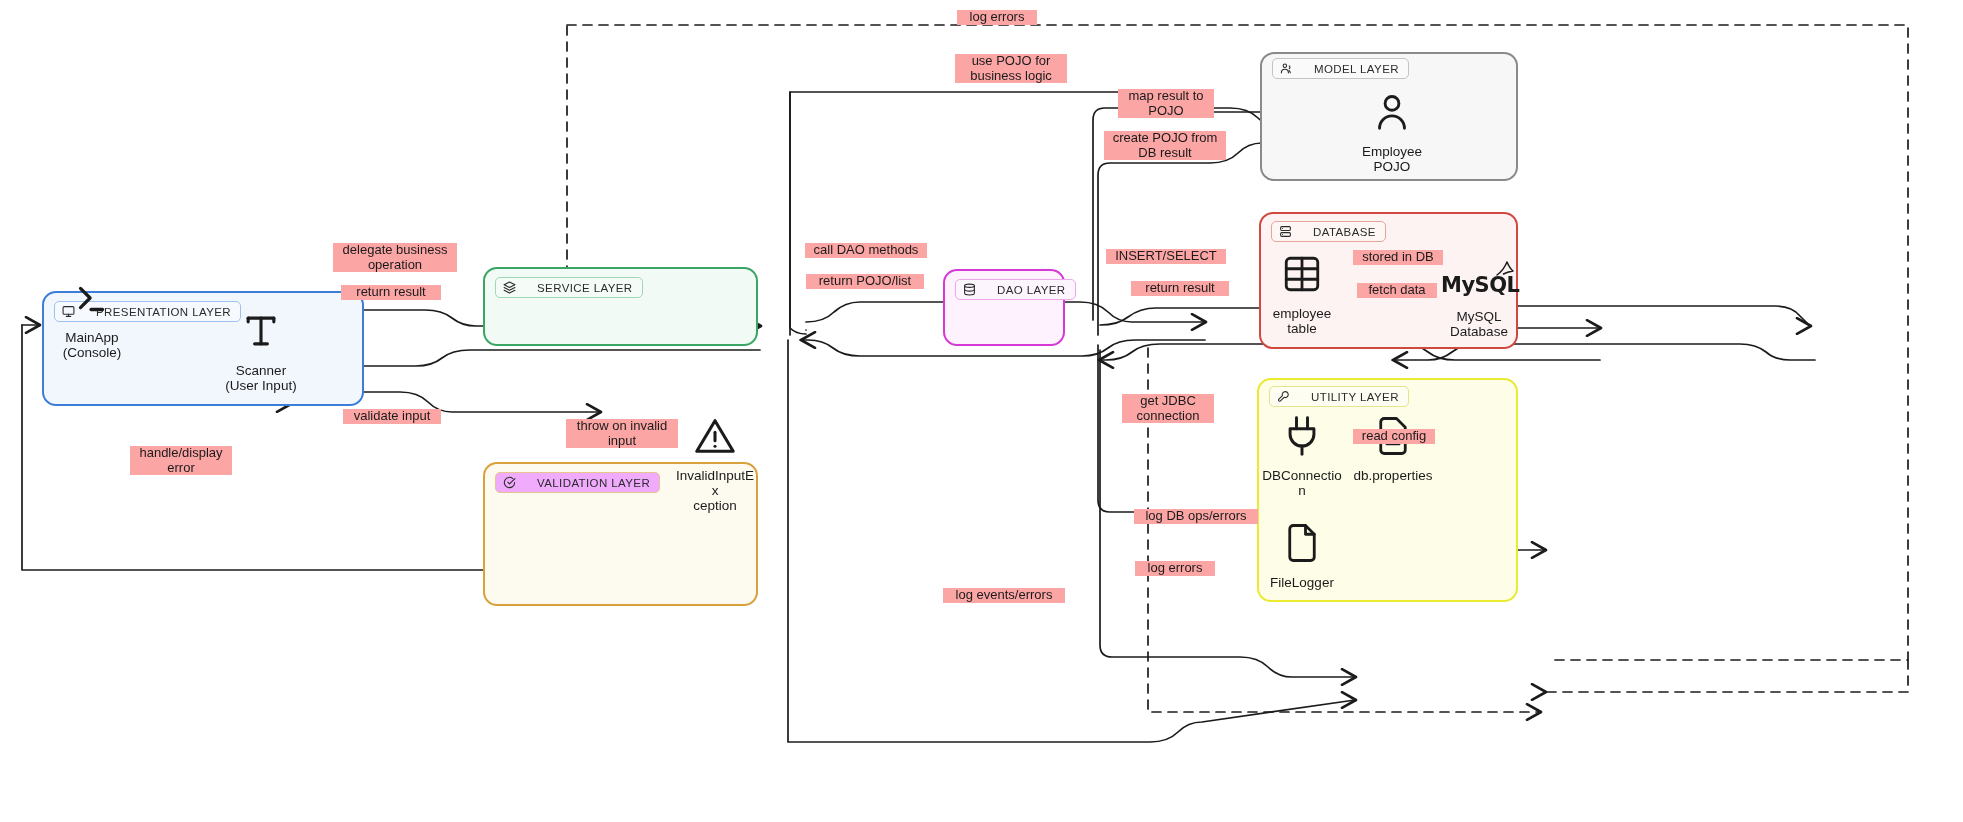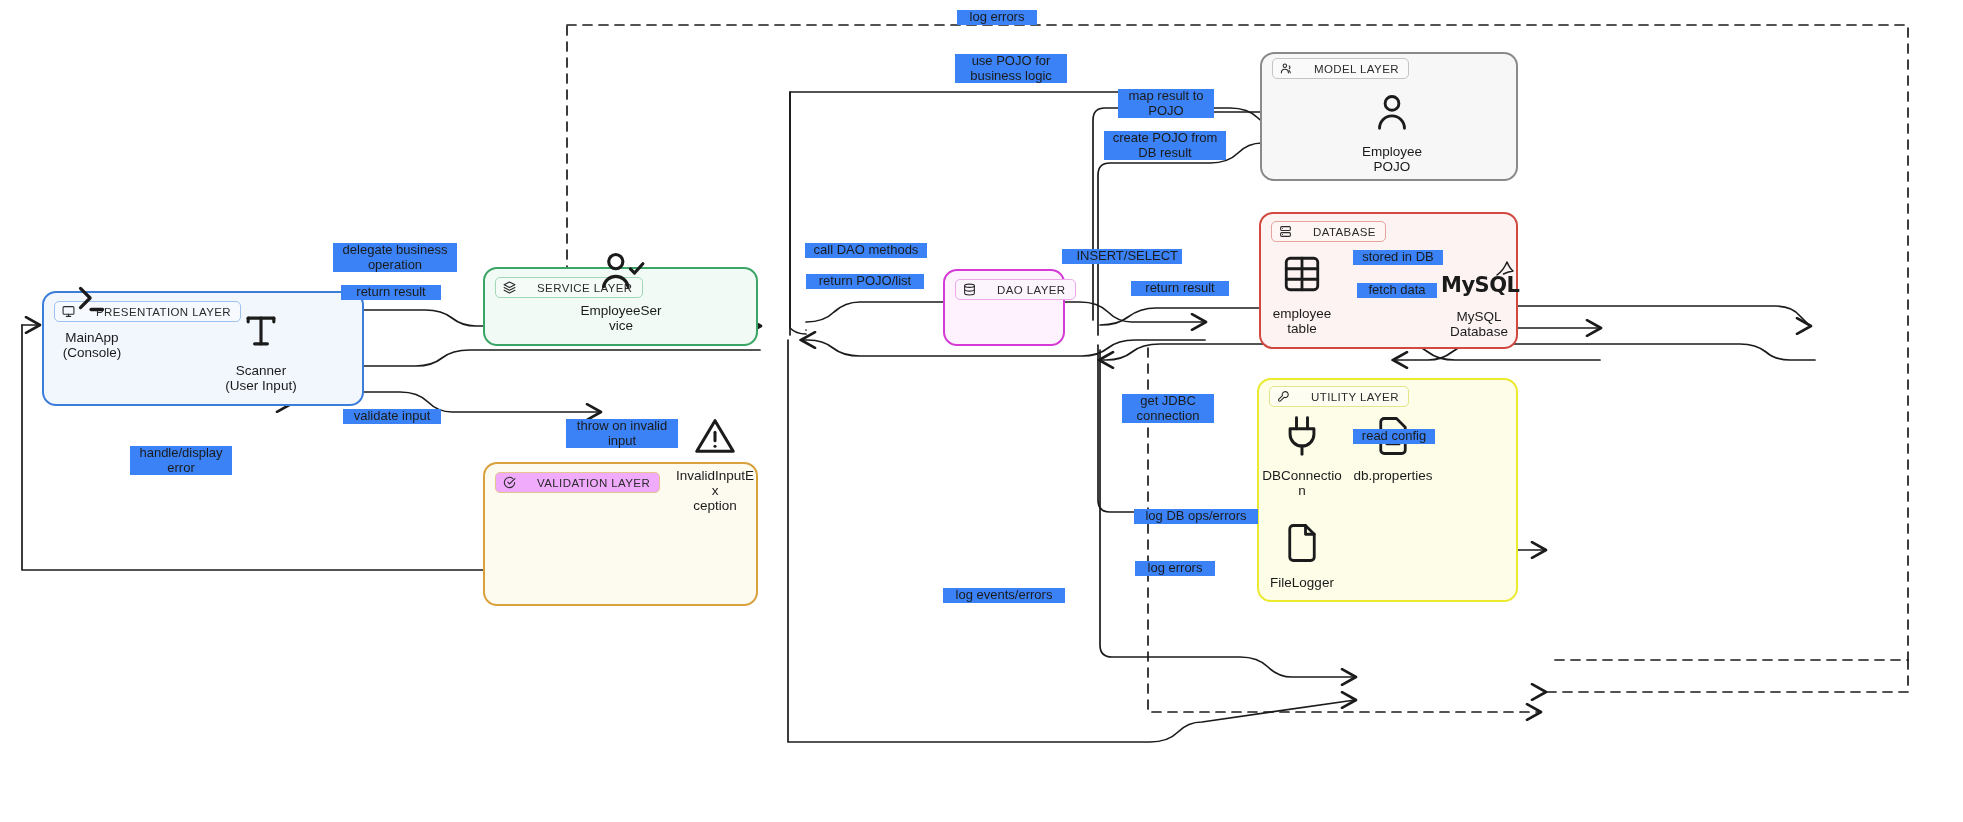--- a/index.html
+++ b/index.html
@@ -62,21 +62,21 @@
     width: 84px;
     word-break: break-word;
   }
   .elabel {
     position: absolute;
     font-size: 13px;
     line-height: 14.5px;
     color: #1b1b1b;
     text-align: center;
     white-space: pre-line;
-    background: #3b82f6;
+    background: #fca5a5;
     padding: 0 4px;
   }
   .mysql-word {
     font-family: "DejaVu Sans", sans-serif;
     font-weight: 700;
     font-size: 21px;
     letter-spacing: -.5px;
     color: #1b1b1b;
   }
 </style>
@@ -280,31 +280,20 @@
           <path d="M5 5v2"></path>
           <path d="M19 5v2"></path>
           <path d="M12 5v14"></path>
           <path d="M8.5 19h7"></path>
       </svg>
     </div>
     <div class="caption">Scanner
 (User Input)</div>
   </div>
 
-  <div class="node" style="left:561px; top:245px;">
-    <div class="glyph">
-      <svg width="50" height="50" viewBox="0 0 24 24" fill="none" stroke="#1b1b1b" stroke-width="1.5" stroke-linecap="round" stroke-linejoin="round">
-        <circle cx="9.5" cy="7.5" r="3.4"></circle>
-          <path d="M3.6 19.5a6 6 0 0 1 11.8 0"></path>
-          <path d="M16.5 11l2 2 4-4.5"></path>
-      </svg>
-    </div>
-    <div class="caption">EmployeeSer
-vice</div>
-  </div>
 
 
   <div class="node" style="left:655px; top:410px;">
     <div class="glyph">
       <svg width="46" height="46" viewBox="0 0 24 24" fill="none" stroke="#1b1b1b" stroke-width="1.6" stroke-linecap="round" stroke-linejoin="round">
         <path d="M12 4L2.5 20h19L12 4z"></path>
           <path d="M12 10v4.5"></path>
           <path d="M12 17.3h.01"></path>
       </svg>
     </div>
@@ -388,21 +377,21 @@
 business logic</div>
   <div class="elabel" style="left:1118px; top:89px; width:96px;">map result to
 POJO</div>
   <div class="elabel" style="left:1104px; top:131px; width:122px;">create POJO from
 DB result</div>
   <div class="elabel" style="left:333px; top:243px; width:124px;">delegate business
 operation</div>
   <div class="elabel" style="left:341px; top:285px; width:100px;">return result</div>
   <div class="elabel" style="left:805px; top:243px; width:122px;">call DAO methods</div>
   <div class="elabel" style="left:806px; top:274px; width:118px;">return POJO/list</div>
-  <div class="elabel" style="left:1062px; top:249px; width:120px;text-align:right;">INSERT/SELECT</div>
+  <div class="elabel" style="left:1106px; top:249px; width:120px;">INSERT/SELECT</div>
   <div class="elabel" style="left:1131px; top:281px; width:98px;">return result</div>
   <div class="elabel" style="left:1353px; top:250px; width:90px;">stored in DB</div>
   <div class="elabel" style="left:1357px; top:283px; width:80px;">fetch data</div>
   <div class="elabel" style="left:343px; top:409px; width:98px;">validate input</div>
   <div class="elabel" style="left:566px; top:419px; width:112px;">throw on invalid
 input</div>
   <div class="elabel" style="left:1122px; top:394px; width:92px;">get JDBC
 connection</div>
   <div class="elabel" style="left:1353px; top:429px; width:82px;">read config</div>
   <div class="elabel" style="left:130px; top:446px; width:102px;">handle/display

